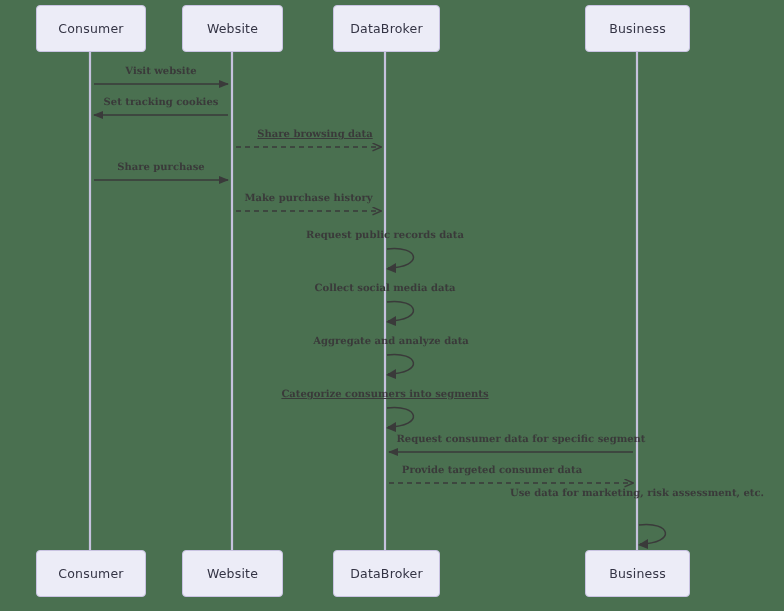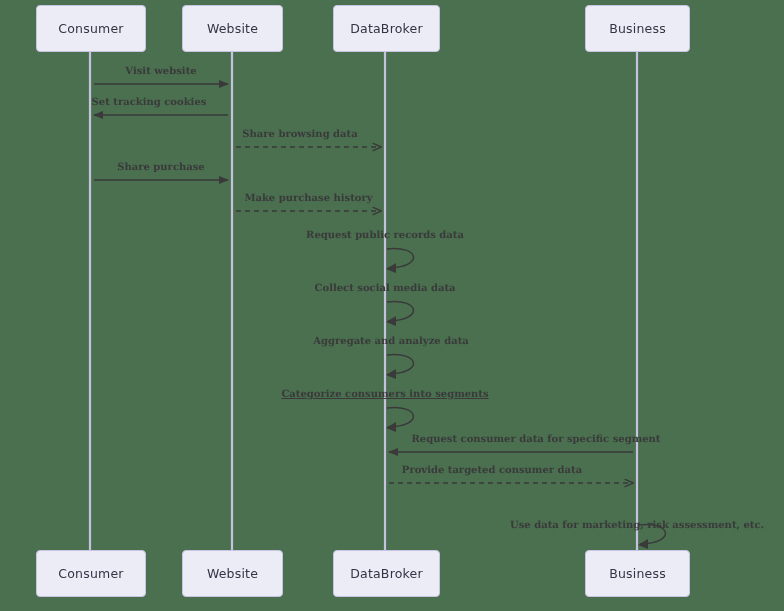--- a/index.html
+++ b/index.html
@@ -98,25 +98,25 @@
       </div>
       <div class="actor-box" style="left: 585px; top: 5px; width: 105px; height: 47px;">
         <span>Business</span>
       </div>
       <div class="actor-box" style="left: 585px; top: 550px; width: 105px; height: 47px;">
         <span>Business</span>
       </div>
     </div>
   <div id="labels">
       <div class="msg-label" style="left: 161px; top: 66px;">Visit website</div>
-      <div class="msg-label" style="left: 149px; top: 97px;">Set tracking cookies</div>
-      <div class="msg-label" style="left: 300px; top: 129px;">Share browsing data</div>
+      <div class="msg-label" style="left: 161px; top: 97px;">Set tracking cookies</div>
+      <div class="msg-label" style="left: 315px; top: 129px; text-decoration: underline;">Share browsing data</div>
       <div class="msg-label" style="left: 161px; top: 162px;">Share purchase</div>
       <div class="msg-label" style="left: 308.5px; top: 193px;">Make purchase history</div>
       <div class="msg-label" style="left: 385px; top: 230px;">Request public records data</div>
       <div class="msg-label" style="left: 385px; top: 283px;">Collect social media data</div>
       <div class="msg-label" style="left: 391px; top: 336px;">Aggregate and analyze data</div>
       <div class="msg-label" style="left: 385px; top: 389px; text-decoration: underline;">Categorize consumers into segments</div>
-      <div class="msg-label" style="left: 536px; top: 434px;">Request consumer data for specific segment</div>
+      <div class="msg-label" style="left: 521px; top: 434px;">Request consumer data for specific segment</div>
       <div class="msg-label" style="left: 492px; top: 465px;">Provide targeted consumer data</div>
-      <div class="msg-label" style="left: 637px; top: 520px;">Use data for marketing, risk assessment, etc.</div>
+      <div class="msg-label" style="left: 637px; top: 488px;">Use data for marketing, risk assessment, etc.</div>
     </div>
 </div>
 
 </body></html>

